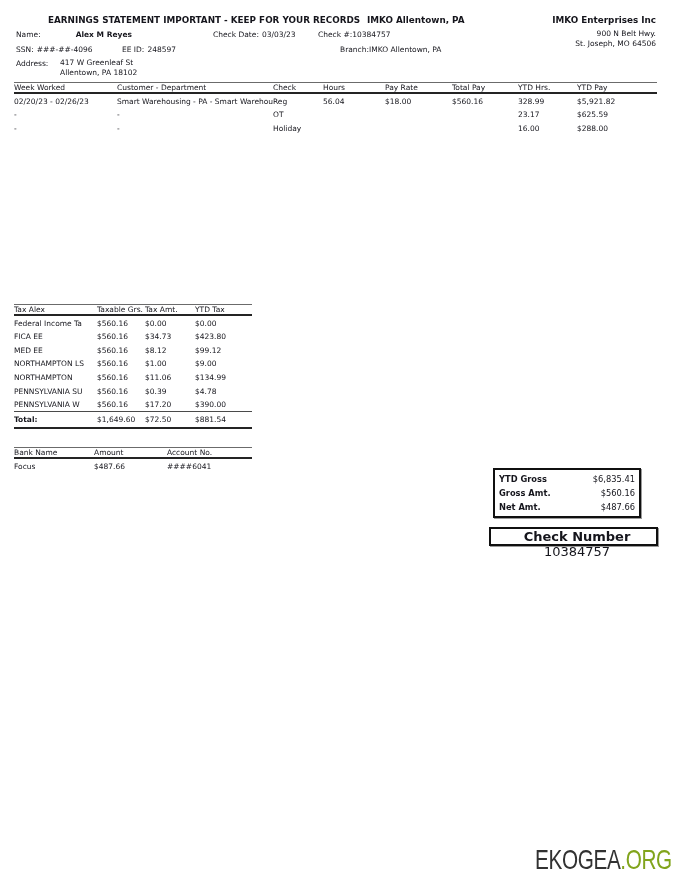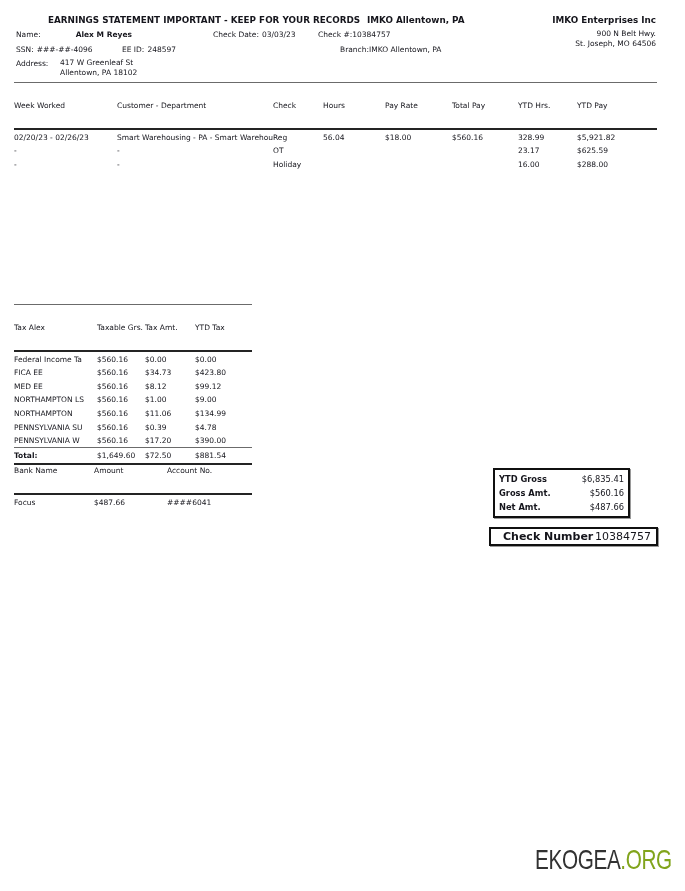--- a/index.html
+++ b/index.html
@@ -12,45 +12,45 @@
     color:#15151c;
     overflow:hidden;
   }
   .abs{position:absolute;white-space:nowrap;}
   .bold{font-weight:bold;padding-left:32px;}
   .t-title{font-size:8.8px;}
   .ra{text-align:right;}
   .gap{margin-left:3px;}
 
   table.tbl{position:absolute;border-collapse:collapse;table-layout:fixed;font-size:7.5px;color:inherit;}
-  table.tbl th{font-weight:normal;border-top:1px solid #6b6b6b;border-bottom:2px solid #242424;padding:18px 0;white-space:nowrap;}
+  table.tbl th{font-weight:normal;border-top:1px solid #6b6b6b;border-bottom:2px solid #242424;padding:0 0;white-space:nowrap;}
   table.tbl td{padding:2.6px 0 2px 0;white-space:nowrap;overflow:hidden;}
   .al{text-align:left;}
   .ar{text-align:left;}
   th.pl,td.pl{padding-left:2px;}
   th.pr7,td.pr7{padding-right:7px;}
   th.pr3,td.pr3{padding-right:3px;}
   th.pr12,td.pr12{padding-right:12px;}
   tr.total td{border-top:1px solid #4a4a4a;border-bottom:2px solid #242424;padding:2.8px 0 2.6px 0;}
   tr.total td:first-child{font-weight:bold;}
 
   .sumbox{
-    position:absolute;left:493px;top:468px;width:137px;height:50px;
+    position:absolute;left:493px;top:468px;width:148px;height:50px;
     border:2px solid #101010;box-sizing:border-box;background:#fff;
     display:flex;flex-direction:column;justify-content:space-evenly;
     padding:0 4px;font-size:8.3px;box-shadow:1px 1px 0 #9a9a9a;
   }
   .sumrow{display:flex;justify-content:space-between;align-items:center;}
   .sumrow .lbl{font-weight:bold;}
 
   .checknum-box{
     position:absolute;left:489px;top:527px;width:169px;height:19px;
     border:2px solid #101010;box-sizing:border-box;background:#fff;
     display:flex;align-items:center;justify-content:space-between;
-    padding:0 5px 0 12px;font-size:11px;box-shadow:1px 1px 0 #9a9a9a;
+    padding:0 5px 0 12px;font-size:13px;box-shadow:1px 1px 0 #9a9a9a;flex-direction:column;
   }
   .checknum-box .lbl{font-weight:bold;}
 
   .logo{
     position:absolute;right:13px;top:846px;
     font-family:"Liberation Sans",sans-serif;
     font-size:28px;line-height:1;letter-spacing:-0.5px;
     transform:scaleX(0.74);transform-origin:100% 50%;
     color:#323232;white-space:nowrap;
   }

